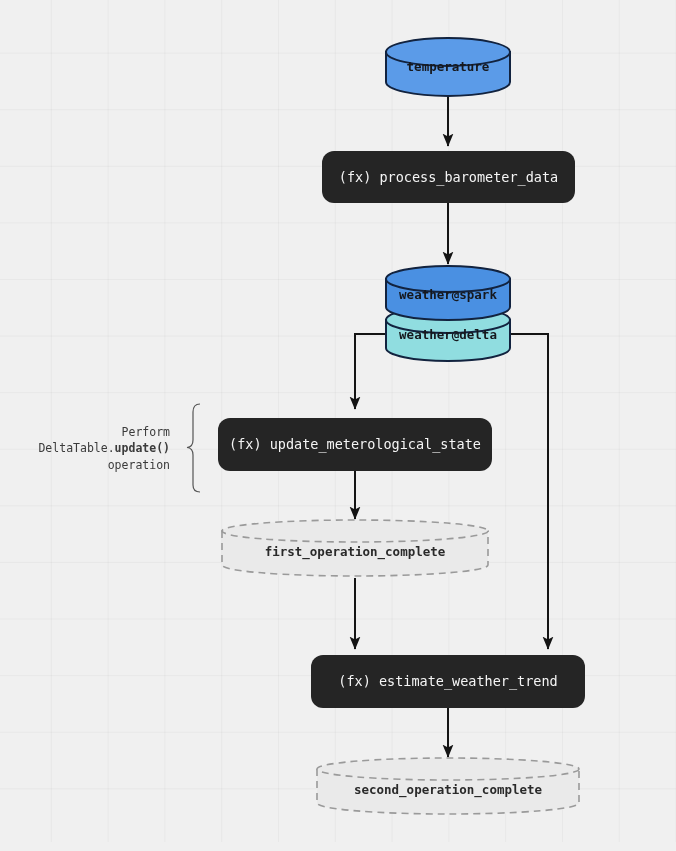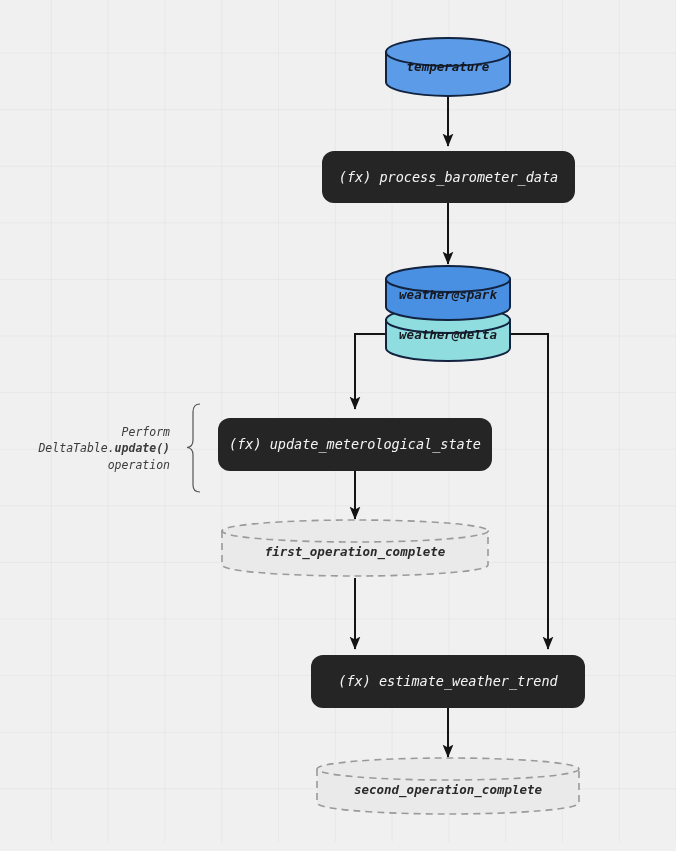--- a/index.html
+++ b/index.html
@@ -12,21 +12,20 @@
     width: 676px;
     height: 842px;
     background-color: #f0f0f0;
     background-image:
       linear-gradient(to right, rgba(0,0,0,0.035) 1px, transparent 1px),
       linear-gradient(to bottom, rgba(0,0,0,0.035) 1px, transparent 1px);
     background-size: 56.8px 56.6px;
     background-position: -6px -4px;
     overflow: hidden;
     font-family: "DejaVu Sans Mono", monospace;
-    font-style: italic;
   }
   svg.diagram {
     position: absolute;
     left: 0; top: 0;
     width: 676px;
     height: 851px;
   }
   .fx-label {
     font-family: "DejaVu Sans Mono", monospace;
     font-size: 13.5px;

